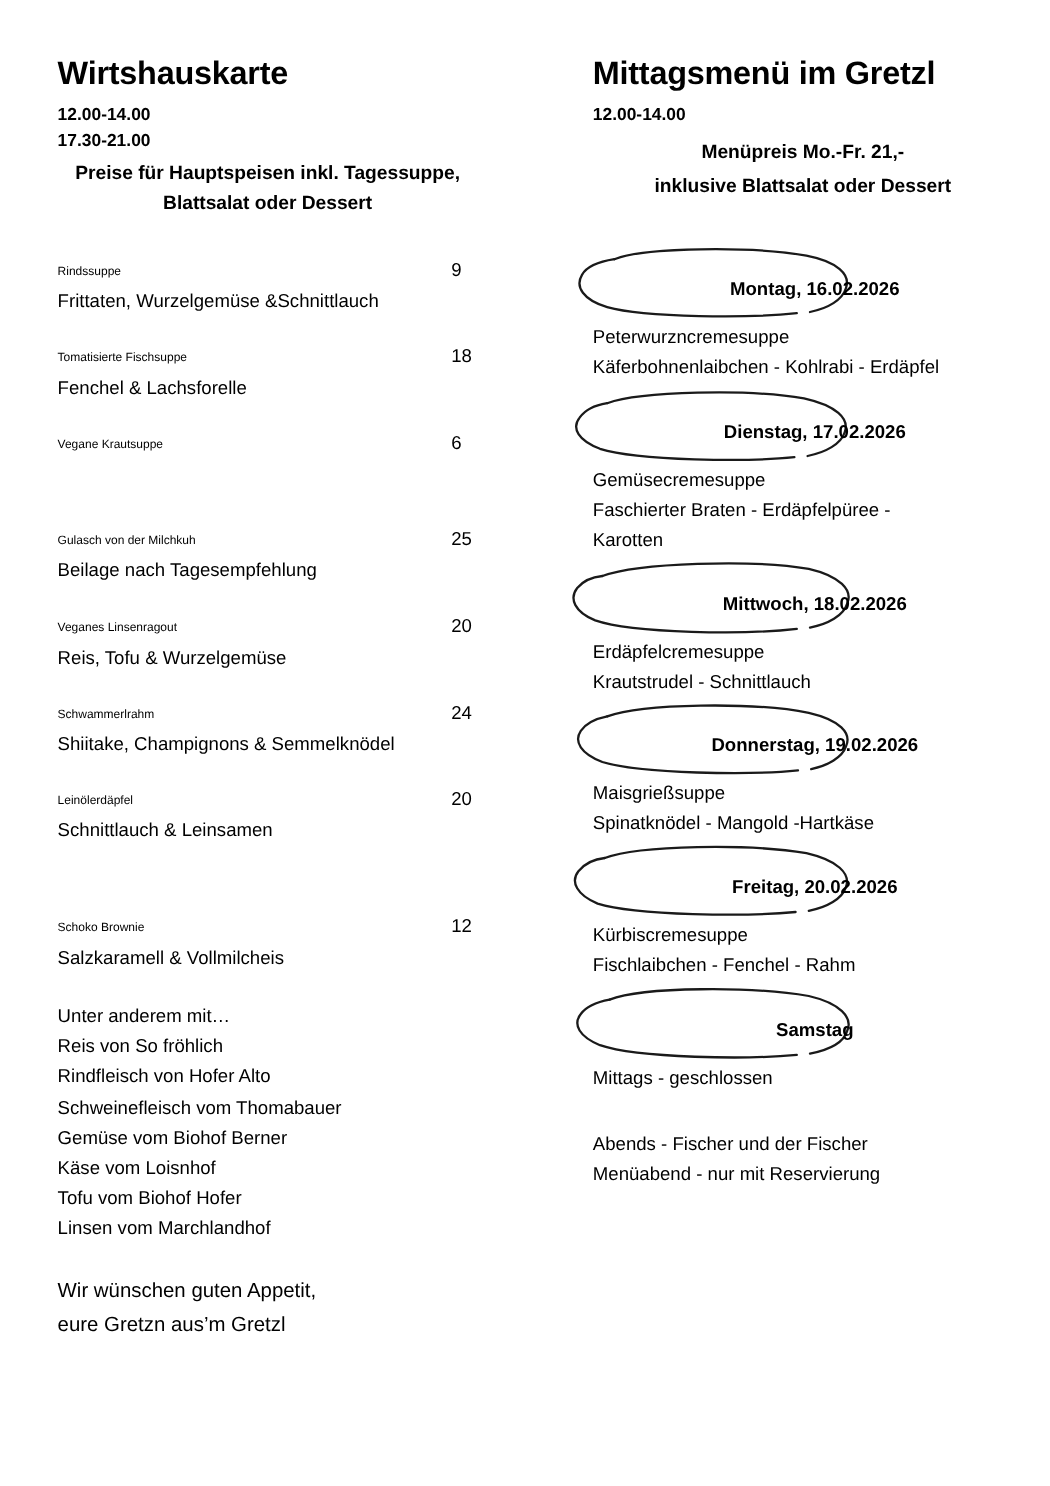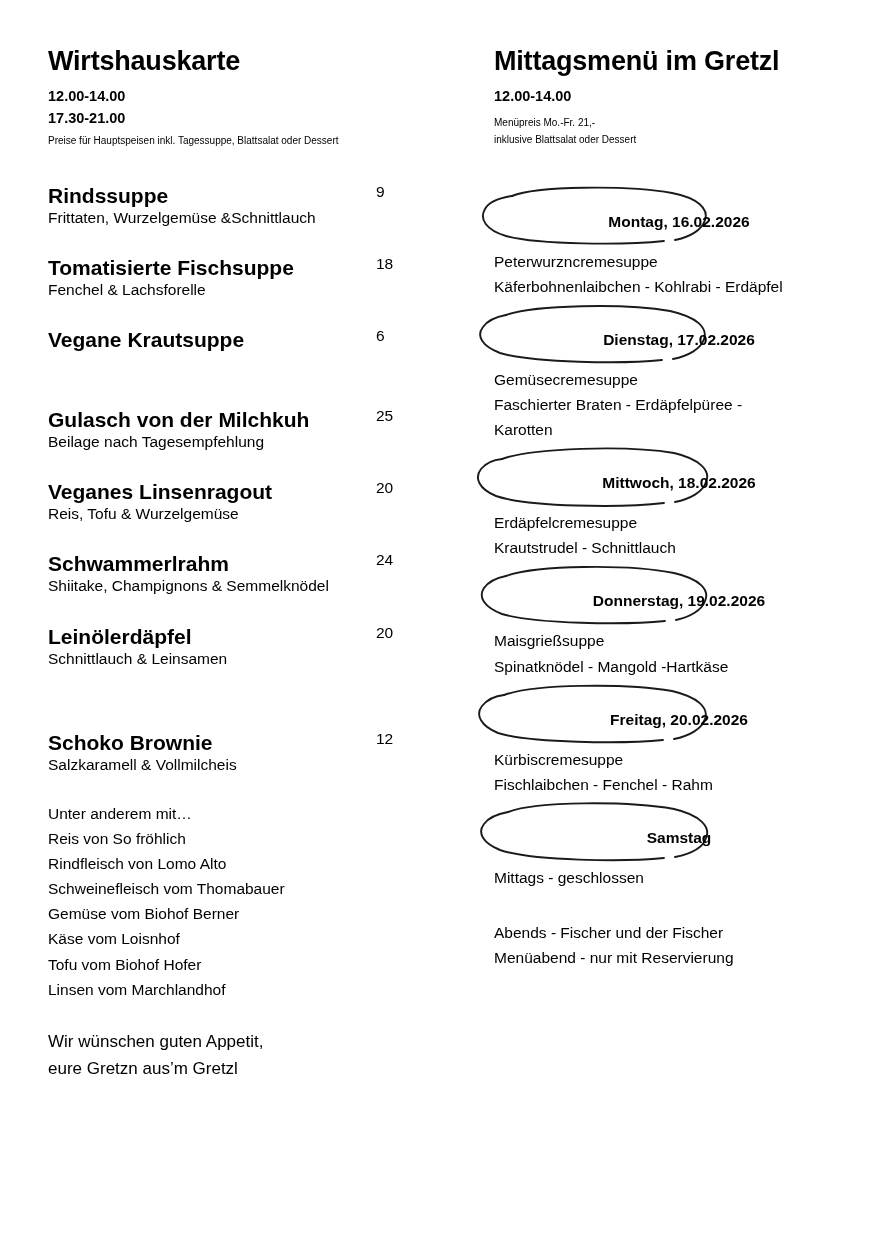--- a/index.html
+++ b/index.html
@@ -47,25 +47,26 @@
     line-height: 1.12;
     margin: 0 0 9px 0;
   }
   .hours {
     font-size: 14.5px;
     font-weight: bold;
     line-height: 1.52;
     margin: 0;
   }
   .note {
-    font-size: 10px;
-    font-weight: normal;
+    font-size: 16px;
+    font-weight: bold;
     line-height: 1.56;
     margin: 4px 0 0 0;
     max-width: 350px;
+    text-align: center;
   }
   .col-right .note {
     line-height: 1.72;
     margin-top: 7px;
   }
 
   
   .menu-list {
     margin-top: 33px;
   }
@@ -74,22 +75,22 @@
     position: relative;
   }
   .menu-item.gap-after {
     margin-bottom: 60px;
   }
   .menu-row {
     position: relative;
     height: 20px;
   }
   .menu-name {
-    font-size: 21px;
-    font-weight: bold;
+    font-size: 10px;
+    font-weight: normal;
     line-height: 1.3;
     display: inline-block;
   }
   .menu-price {
     position: absolute;
     left: 328px;
     top: 0;
     font-size: 15.5px;
     font-weight: normal;
     line-height: 1.3;
@@ -246,21 +247,21 @@
           <span class="menu-price">12</span>
         </div>
         <div class="menu-desc">Salzkaramell &amp; Vollmilcheis</div>
       </div>
 
     </div>
 
     <div class="suppliers">
       <div class="supplier-line">Unter anderem mit…</div>
       <div class="supplier-line">Reis von So fröhlich</div>
-      <div class="supplier-line">Rindfleisch von Lomo Alto</div>
+      <div class="supplier-line">Rindfleisch von Hofer Alto</div>
       <div class="supplier-line">Schweinefleisch vom Thomabauer</div>
       <div class="supplier-line">Gemüse vom Biohof Berner</div>
       <div class="supplier-line">Käse vom Loisnhof</div>
       <div class="supplier-line">Tofu vom Biohof Hofer</div>
       <div class="supplier-line">Linsen vom Marchlandhof</div>
     </div>
 
     <div class="closing">
       <div class="closing-line">Wir wünschen guten Appetit,</div>
       <div class="closing-line">eure Gretzn aus’m Gretzl</div>

